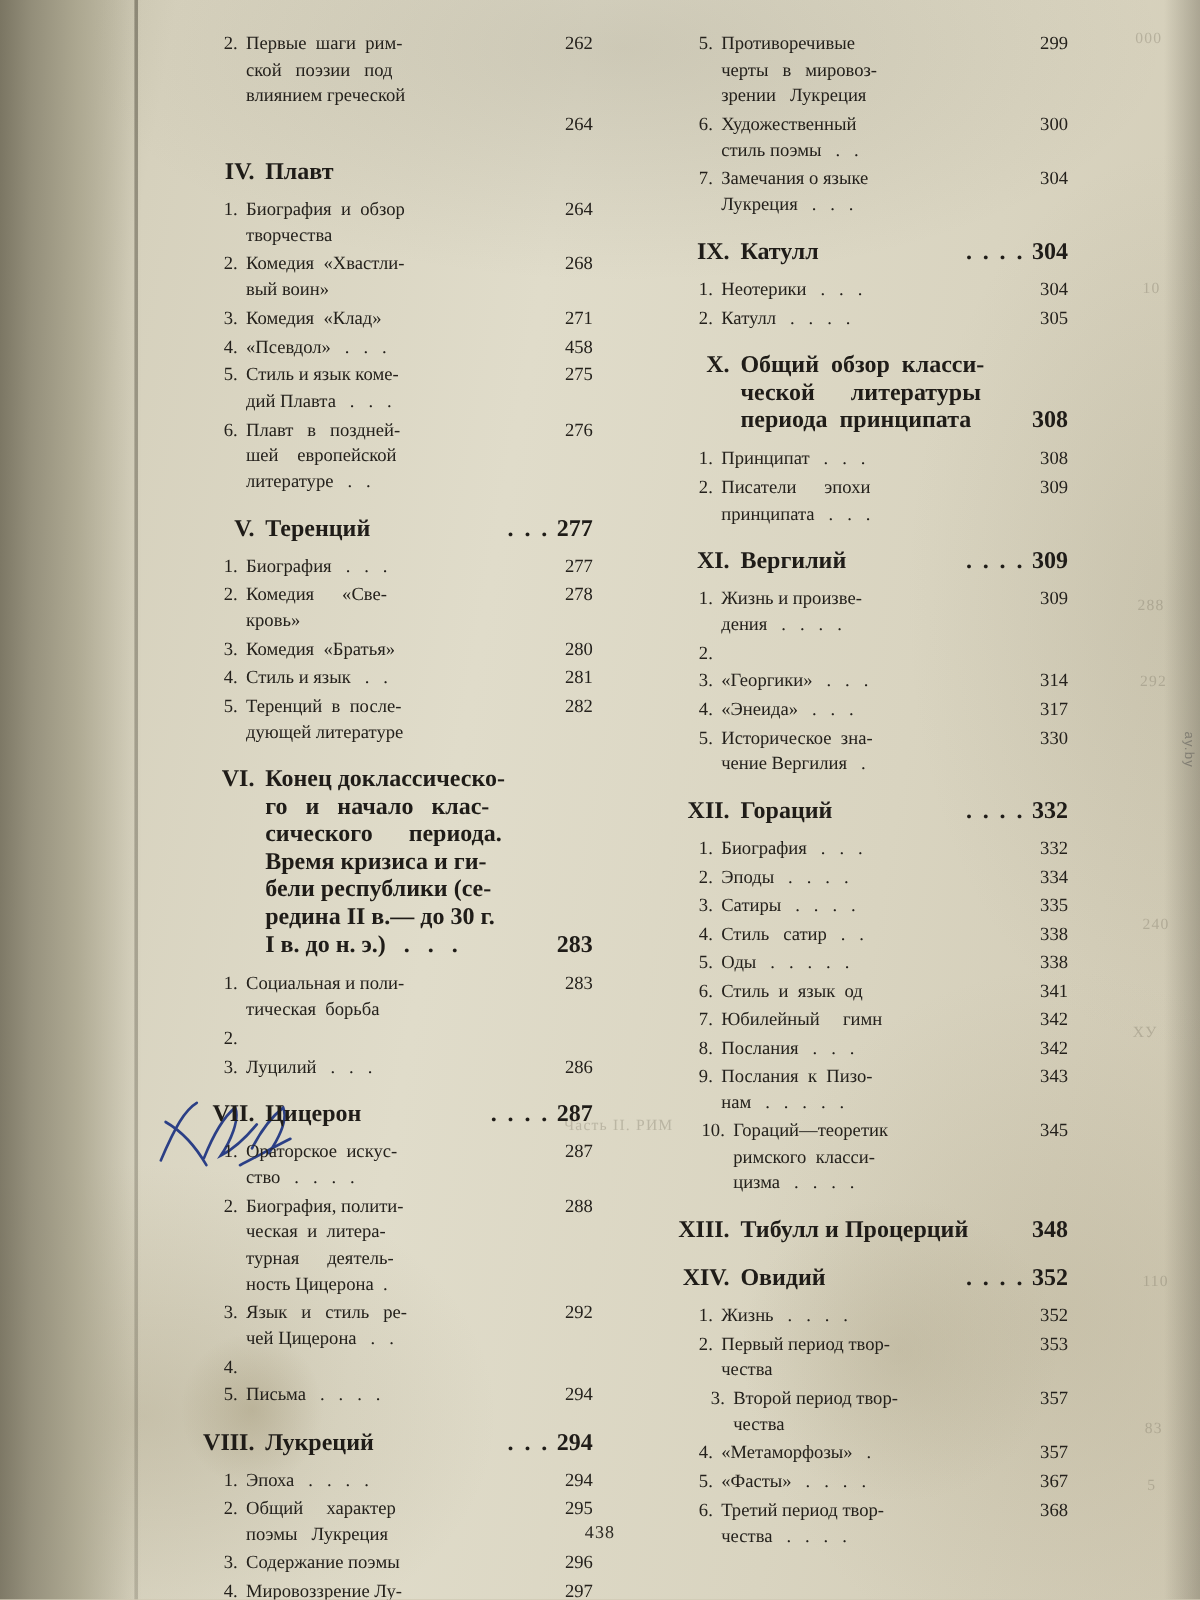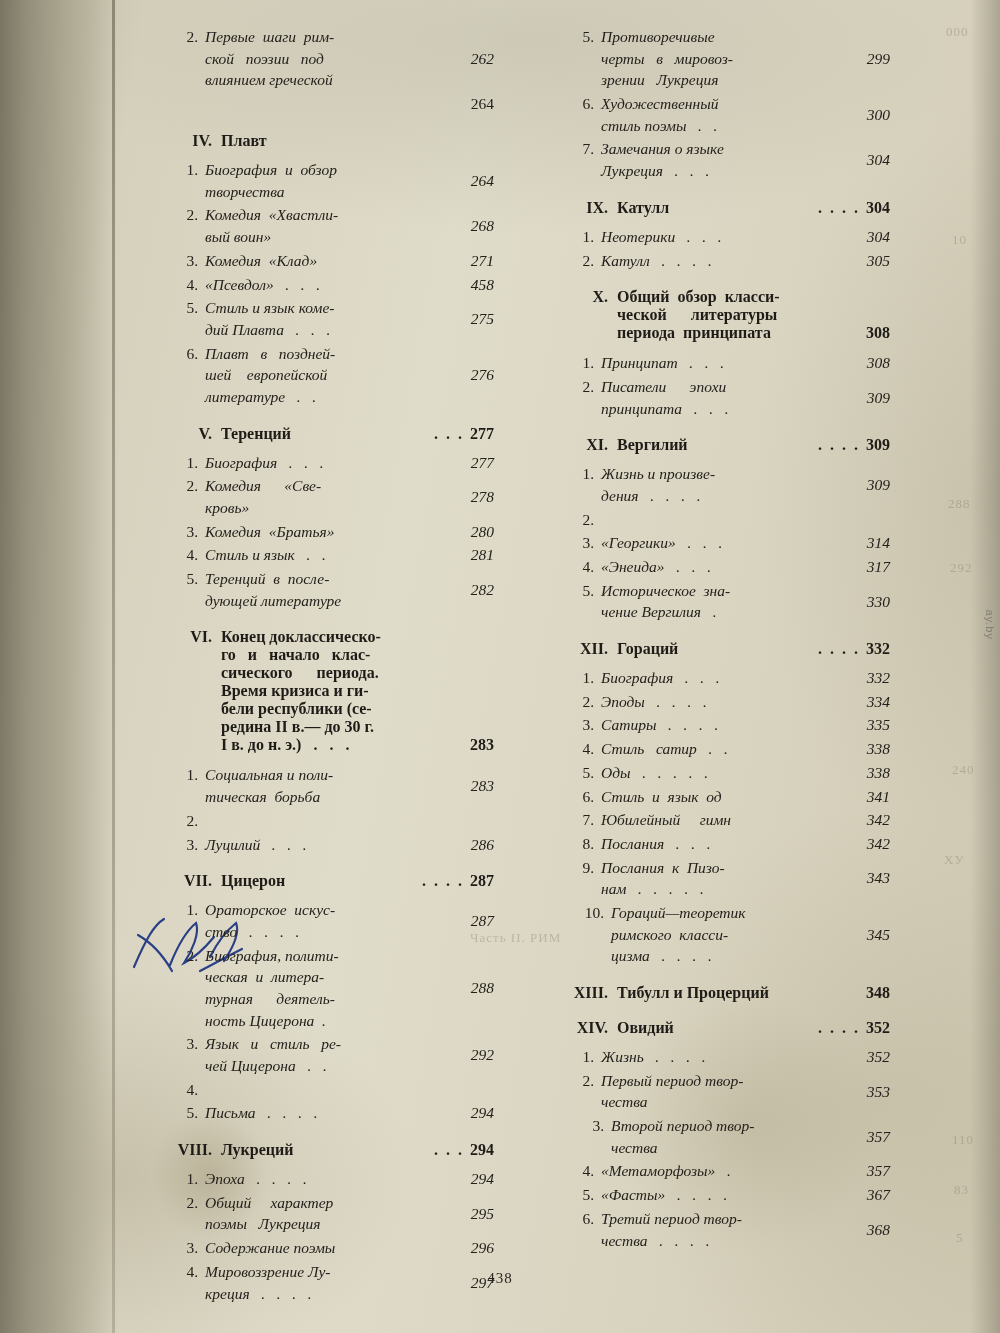--- a/index.html
+++ b/index.html
@@ -49,36 +49,36 @@
   
   .row {
     display:flex; align-items:flex-end; justify-content:space-between;
     font-size:15.5px; color:#24211c; line-height:1.42;
   }
   .pg { margin-left:6px; white-space:nowrap; }
 
   
   .chap {
     display:flex; align-items:flex-end; justify-content:space-between;
-    font-weight:bold; font-size:16px; color:#1f1c18;
+    font-weight:bold; font-size:20px; color:#1f1c18;
     margin-top:17px; margin-bottom:9px;
   }
   .chap .num { width:48px; text-align:right; padding-right:9px; flex:none; }
   .chap .ttl { flex:1; }
   .chap.multi { align-items:flex-start; }
   .chap .dots { letter-spacing:2px; }
 
   
   .item {
     display:flex; align-items:flex-start;
     font-size:15.5px; color:#24211c; line-height:1.40;
     margin-bottom:2px;
   }
   .item .inum { width:34px; text-align:right; padding-right:7px; flex:none; }
-  .item .ibody { flex:1; display:flex; justify-content:space-between; align-items:center;font-style:italic; }
+  .item .ibody { flex:1; display:flex; justify-content:space-between; align-items:flex-start; }
   .item .itext { white-space:pre-wrap; }
   .item.deep .inum { width:44px; }
 
   .folio {
     position:absolute; left:0; width:1000px; top:1270px;
     text-align:center; font-size:15px; color:#2b2822;
     letter-spacing:1px;
   }
   .watermark {
     position:absolute; right:4px; top:640px;
@@ -106,21 +106,21 @@
 <div class="spot1"></div>
 <div class="spot2"></div>
 
 <div class="ghost" style="left:946px;top:24px">000</div>
 <div class="ghost" style="left:952px;top:232px">10</div>
 <div class="ghost" style="left:948px;top:496px">288</div>
 <div class="ghost" style="left:950px;top:560px">292</div>
 <div class="ghost" style="left:952px;top:762px">240</div>
 <div class="ghost" style="left:944px;top:852px">ХУ</div>
 <div class="ghost" style="left:470px;top:930px">Часть II. РИМ</div>
-<div class="ghost" style="left:952px;top:1132px">110</div>
+<div class="ghost" style="left:952px;top:1060px">110</div>
 <div class="ghost" style="left:954px;top:1182px">83</div>
 <div class="ghost" style="left:956px;top:1230px">5</div>
 
 <svg class="ink" viewBox="0 0 120 80">
   <g fill="none" stroke="#2b3f86" stroke-width="2.2" stroke-linecap="round">
     <path d="M4 62 C16 34, 24 20, 34 14"></path>
     <path d="M8 30 C22 38, 34 52, 42 66"></path>
     <path d="M40 60 C48 40, 56 26, 66 18 C70 28, 62 46, 54 58 C62 54, 74 44, 84 32"></path>
     <path d="M80 52 C88 36, 96 26, 106 18 C110 28, 102 44, 94 56"></path>
     <path d="M70 66 C82 60, 96 52, 112 44"></path>

